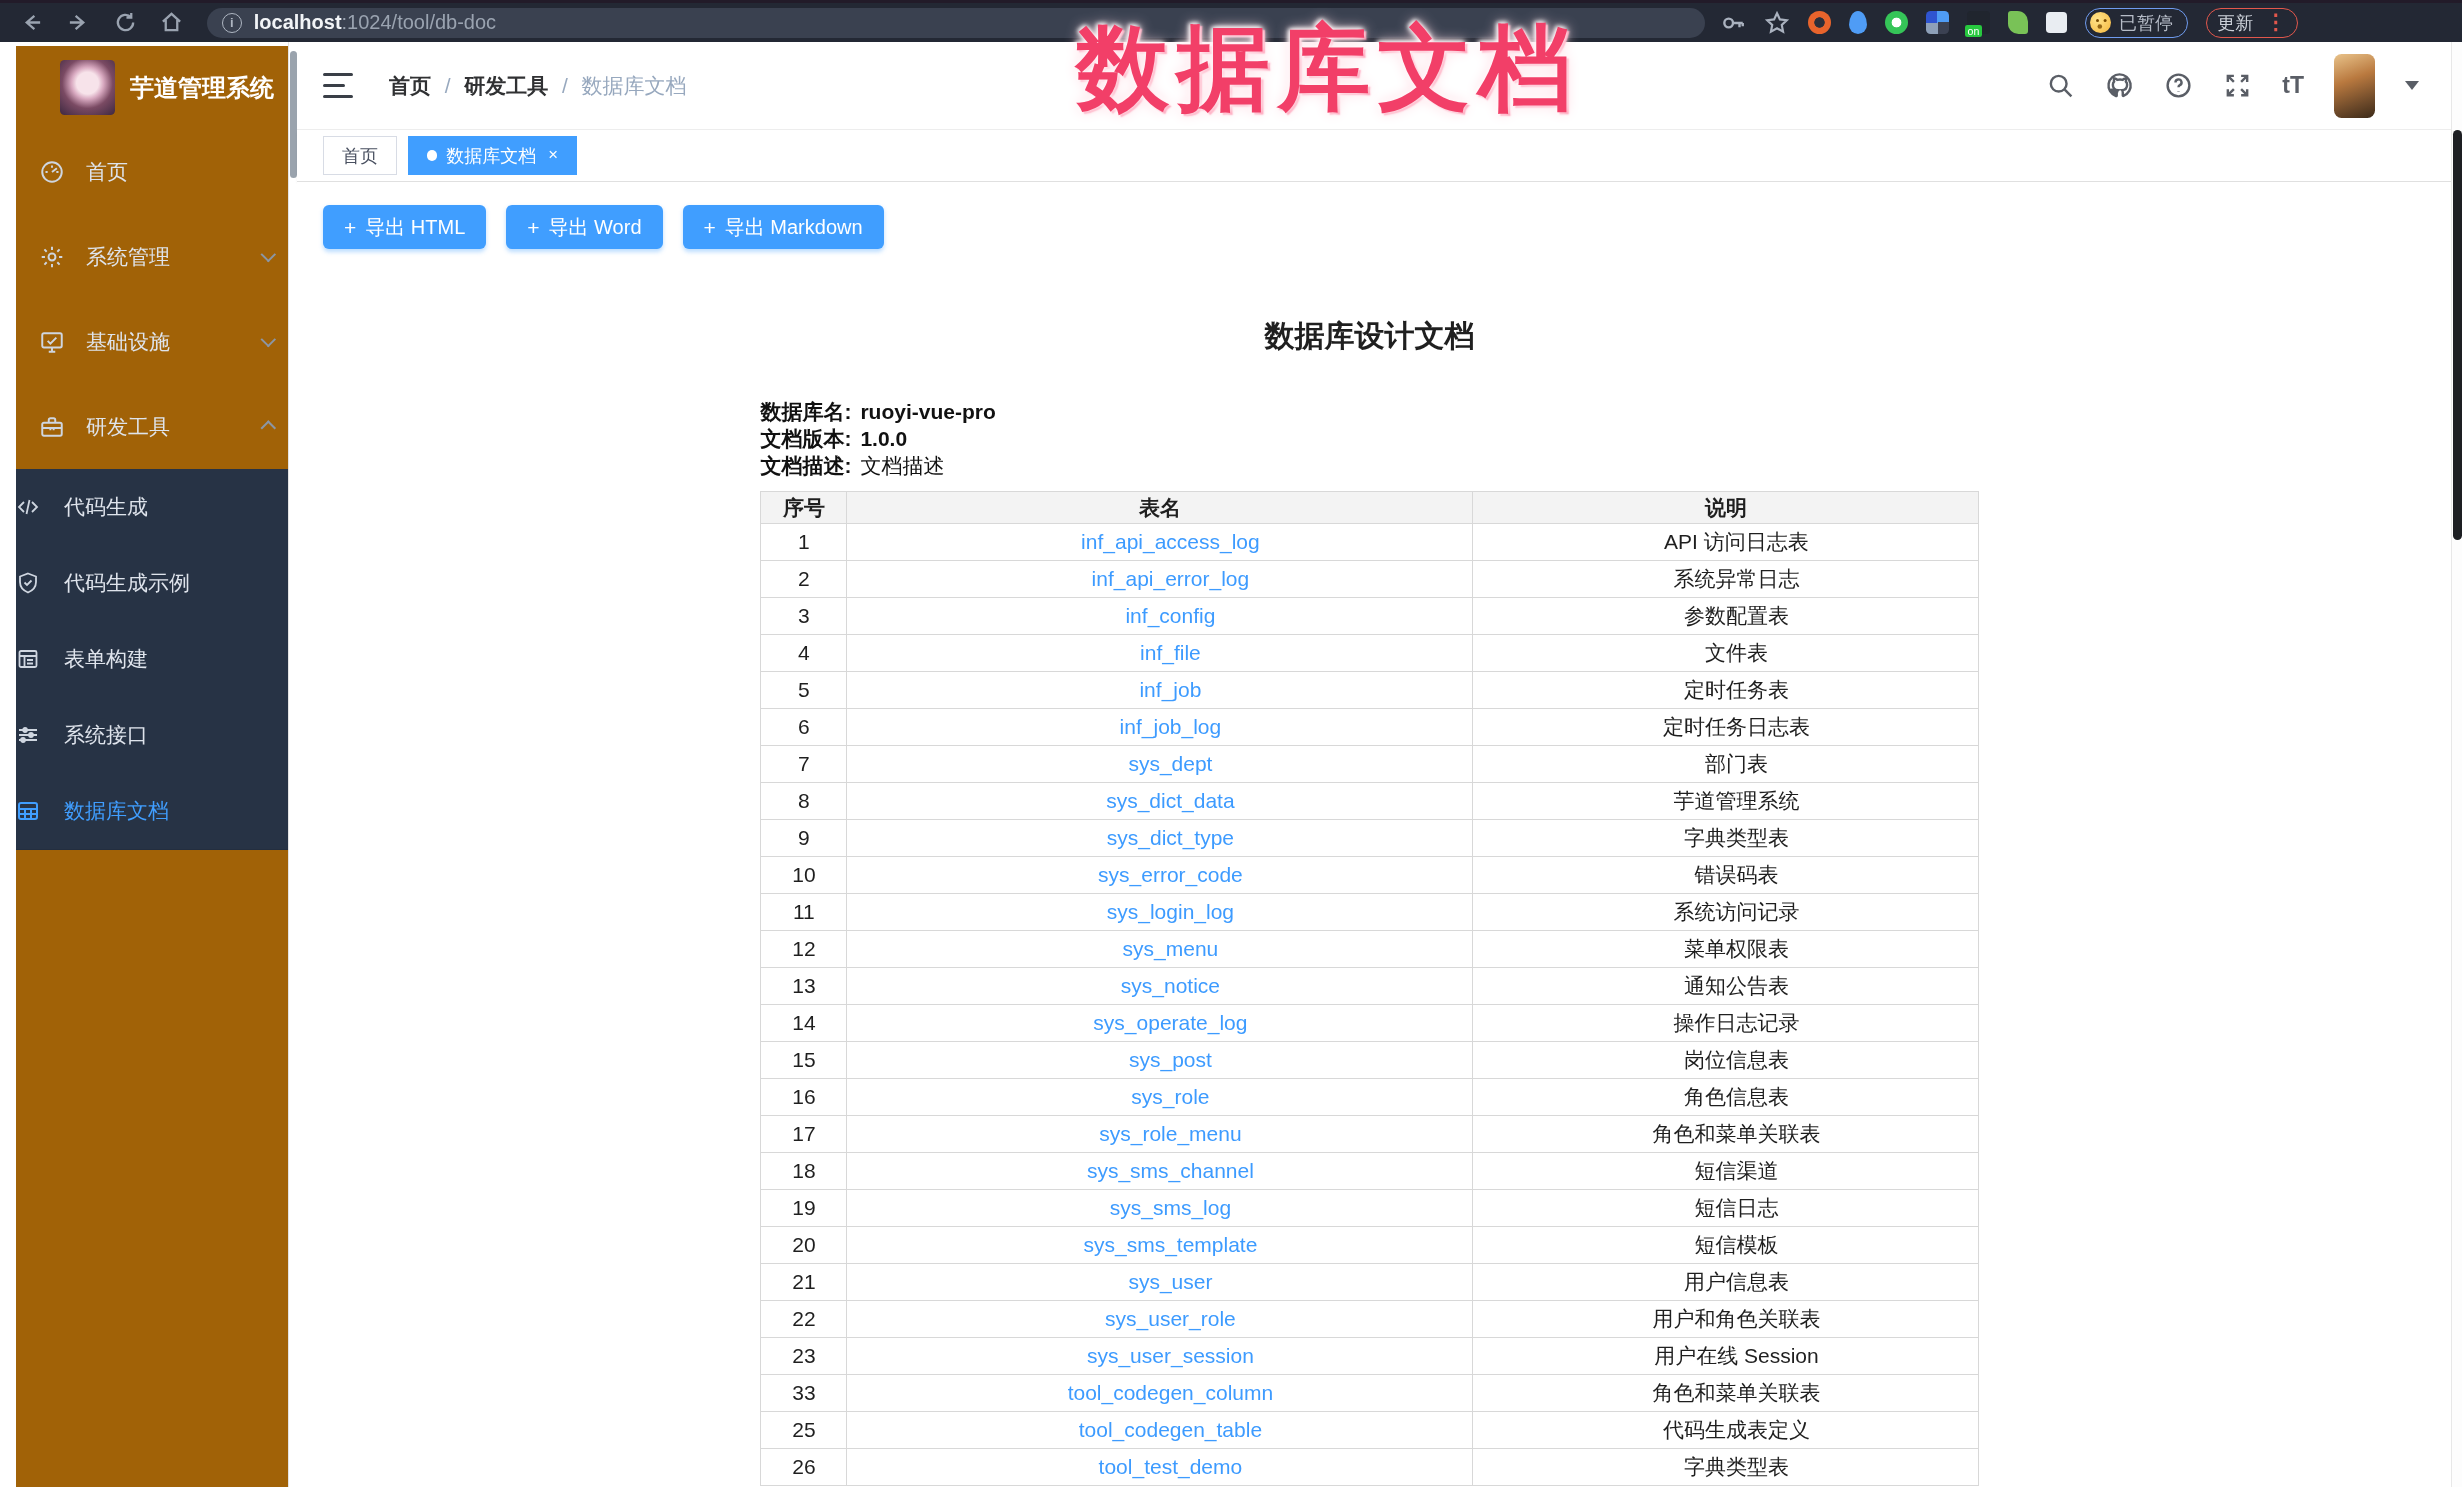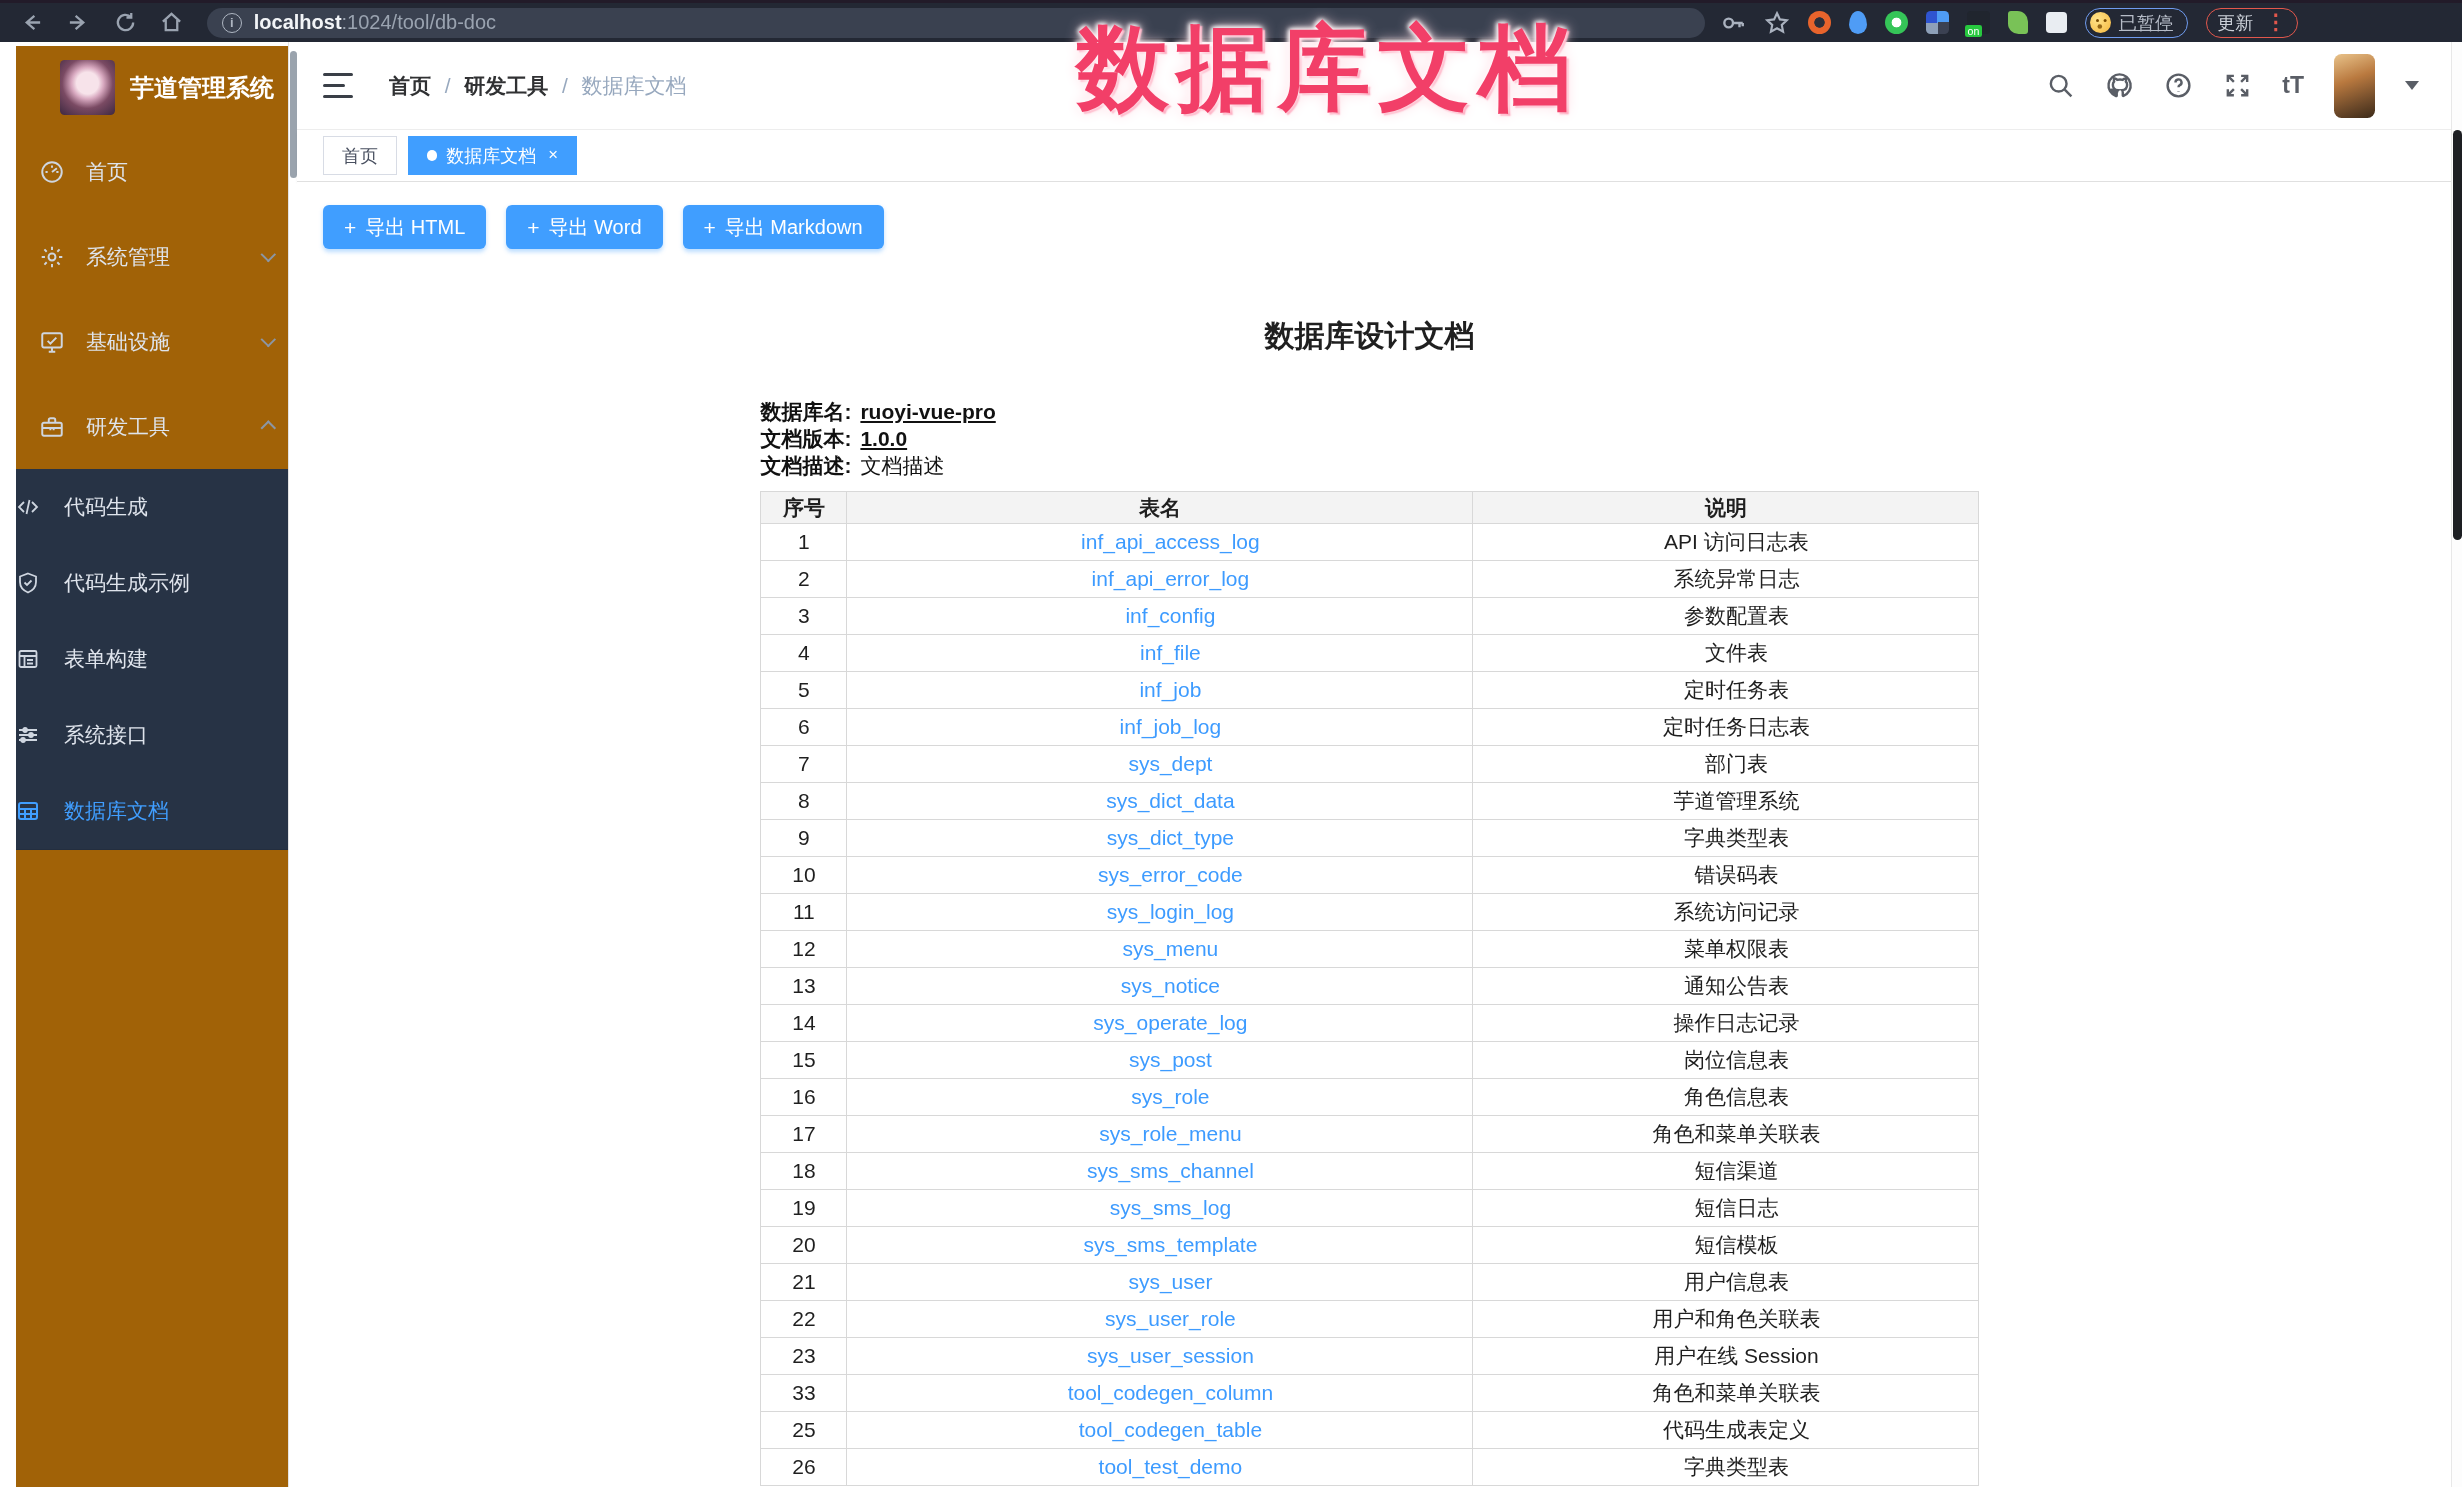--- a/index.html
+++ b/index.html
@@ -28,21 +28,21 @@
   .ext-on { width:23px; height:23px; border-radius:3.8px; background:#20252e; position:relative; }
   .ext-on::after { content:"on"; position:absolute; left:-1.5px; bottom:-3px; background:#27c93f; color:#fff;
     font-size:10.6px; line-height:12px; padding:0 2.3px; border-radius:2.3px; }
   .ext-leaf { width:20px; height:23px; background:#79c257; border-radius:3px 10.6px 3px 10.6px; }
   .ext-puzzle { width:21px; height:21px; background:#e9edf2; border-radius:3.8px; }
   .paused-pill { height:30px; border:1.5px solid #6f9bef; border-radius:15px; display:flex; align-items:center;
     padding:0 13.7px 0 4.6px; gap:7.6px; }
   .emoji-face { width:21px; height:21px; border-radius:50%; background:radial-gradient(circle at 35% 35%, #ffe38a, #f6b73c); position:relative; }
   .emoji-face::after { content:""; position:absolute; left:5.3px; top:6.8px; width:3px; height:3px; border-radius:50%;
     background:#7a4b00; box-shadow:7.6px 0 0 #7a4b00, 2.3px 6px 0 0.8px rgba(122,75,0,.8); }
-  .paused-label { color:#b6bcc7; font-size:18px;text-decoration:underline; }
+  .paused-label { color:#b6bcc7; font-size:18px; }
   .update-pill { height:30px; border:1.5px solid #e2574c; border-radius:15px; display:flex; align-items:center;
     padding:0 10.6px; gap:12px; margin-right:10.6px;font-family:Liberation Serif, serif; }
   .update-label { color:#cdd2da; font-size:18px; }
   .kebab { color:#e2574c; font-size:21px; font-weight:bold; letter-spacing:0; line-height:1; }
 
   
   .annotation { position:absolute; left:1076px; top:6px; z-index:50; font-size:93px; font-weight:bold;
     color:#f23f68; letter-spacing:7.6px;
     text-shadow:0 0 6px #ffffff, 0 0 13.7px #ffd9e2, 2.3px 2.3px 1.5px #ff8aa8, -1.5px -1.5px 4.6px #ffffff; }
 
@@ -96,21 +96,21 @@
     font-size:20px; font-family:inherit; padding:0 21px; display:flex; align-items:center; gap:9px; cursor:pointer;
     box-shadow:0 2.3px 4.6px rgba(64,158,255,.35); }
   .btn-plus { font-size:21px; line-height:1; }
 
   .doc { width:1218px; margin:0 auto; position:relative; left:-4.6px; }
   .doc-title { text-align:center; font-size:30px; font-weight:bold; color:#1f1f1f; margin-top:67px; }
   .doc-meta { margin-top:41px; font-size:21px; color:#111; }
   .doc-meta .meta-line { height:27px; display:flex; align-items:center; }
   .meta-label { font-weight:bold; }
   .meta-value { margin-left:9px; }
-  .meta-value.bold { font-weight:bold;text-decoration:underline; }
+  .meta-value.bold { font-weight:bold; }
 
   table.db-table { margin-top:12px; width:1218px; border-collapse:collapse; table-layout:fixed; }
   .db-table th, .db-table td { border:1.5px solid #d8d8d8; font-size:21px; }
   .db-table thead th { height:32px; background:#f3f3f3; color:#1f1f1f; font-weight:bold; text-align:center; }
   .db-table td { height:37px; color:#1f1f1f; }
   .col-no { width:86px; }
   .col-name { width:626px; }
   .col-desc { width:506px; }
   td.c-no { text-align:center; }
   td.c-name, td.c-desc { padding-left:21px; text-align:center; }

